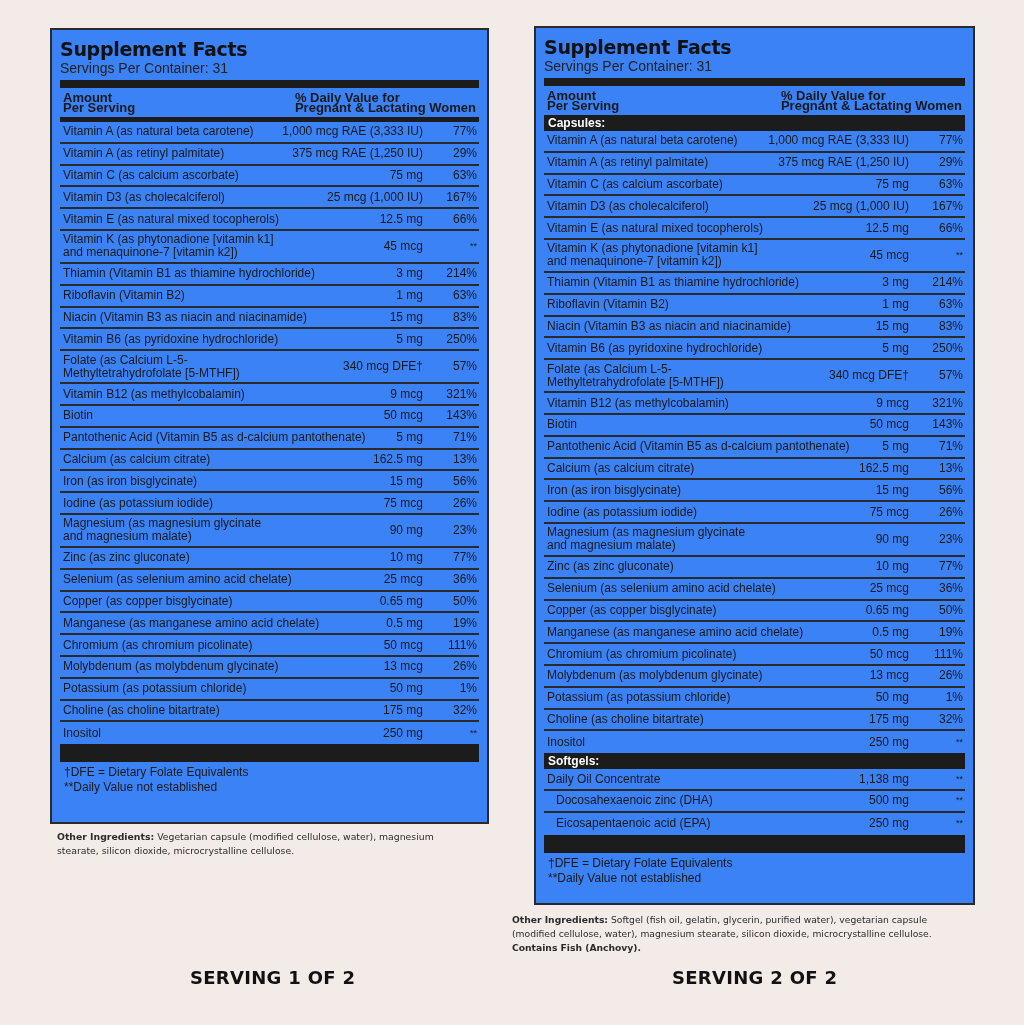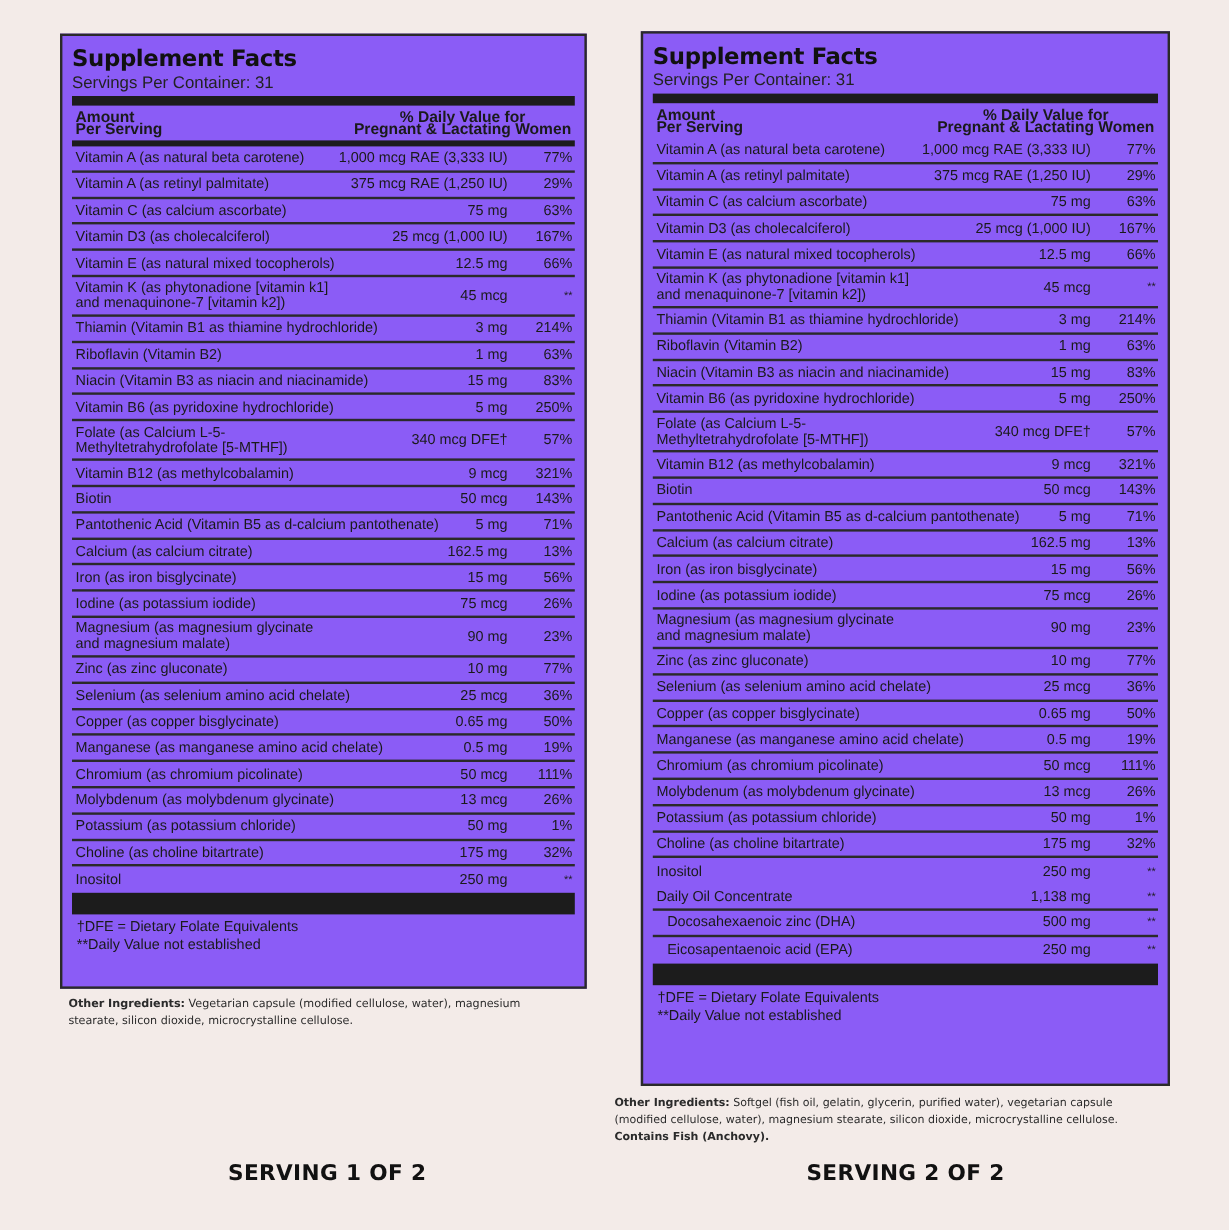--- a/index.html
+++ b/index.html
@@ -1,25 +1,25 @@
 <!DOCTYPE html>
 <html><head>
 <meta charset="utf-8">
 <style>
   html, body { margin:0; padding:0; }
   body { width:1024px; height:1025px; background:#f3ebe8; position:relative; overflow:hidden; font-family:"Liberation Sans", sans-serif; color:#1a1a1a; }
-  .panel { position:absolute; background:#8b5cf6; border:2px solid #2a2a2a; box-sizing:border-box; }
+  .panel { position:absolute; background:#3b82f6; border:2px solid #2a2a2a; box-sizing:border-box; }
   #panel1 { left:50px; top:28px; width:439px; height:796px; }
   #panel2 { left:534px; top:26px; width:441px; height:879px; }
   .inner { padding:8px 8px 0 8px; }
   .title { font-family:"DejaVu Sans", sans-serif; font-weight:bold; font-size:19px; letter-spacing:-0.3px; line-height:22px; color:#111; }
   .sub { font-size:14px; line-height:16px; color:#222; }
   .thickbar { height:8px; background:#1c1c1c; margin-top:4px; }
   .hdr { display:flex; justify-content:space-between; font-size:13px; font-weight:bold; line-height:10px; padding:5px 3px 4px 3px; }
-  .hdr .r { text-align:center;margin-left:20px; }
+  .hdr .r { text-align:left;margin-left:20px; }
   .midbar { height:5px; background:#1c1c1c; }
   .section { background:#1c1c1c; color:#fff; font-weight:bold; font-size:12px; line-height:16px; padding:0 4px; }
   .row { display:flex; align-items:center; font-size:12px; line-height:13px; border-bottom:2px solid #2a2a2a; padding:0 2px 0 3px; box-sizing:border-box; }
   .row .n { flex:1; }
   .row .a { text-align:right; padding-right:12px; white-space:nowrap; }
   .row .d { width:42px; text-align:right; white-space:nowrap; }
   .row .d.star { font-size:9px; }
   .row.last { border-bottom:none; }
   .row.indent .n { padding-left:9px; }
   #panel1 .row { height:21.8px; }
@@ -219,20 +219,21 @@
     <div class="hdr">
       <div>
           <div>Amount</div>
           <div>Per Serving</div>
         </div>
       <div class="r">
           <div>% Daily Value for</div>
           <div>Pregnant &amp; Lactating Women</div>
         </div>
     </div>
+    <div class="section">Capsules:</div>
     <div id="rows2">
         <div class="row">
           <div class="n">Vitamin A (as natural beta carotene)</div>
           <div class="a">1,000 mcg RAE (3,333 IU)</div>
           <div class="d">77%</div>
         </div>
         <div class="row">
           <div class="n">Vitamin A (as retinyl palmitate)</div>
           <div class="a">375 mcg RAE (1,250 IU)</div>
           <div class="d">29%</div>
@@ -365,20 +366,21 @@
           <div class="n">Choline (as choline bitartrate)</div>
           <div class="a">175 mg</div>
           <div class="d">32%</div>
         </div>
         <div class="row last">
           <div class="n">Inositol</div>
           <div class="a">250 mg</div>
           <div class="d star">**</div>
         </div>
       </div>
+    <div class="section">Softgels:</div>
     <div id="rows3">
         <div class="row">
           <div class="n">Daily Oil Concentrate</div>
           <div class="a">1,138 mg</div>
           <div class="d star">**</div>
         </div>
         <div class="row indent">
           <div class="n">Docosahexaenoic zinc (DHA)</div>
           <div class="a">500 mg</div>
           <div class="d star">**</div>

